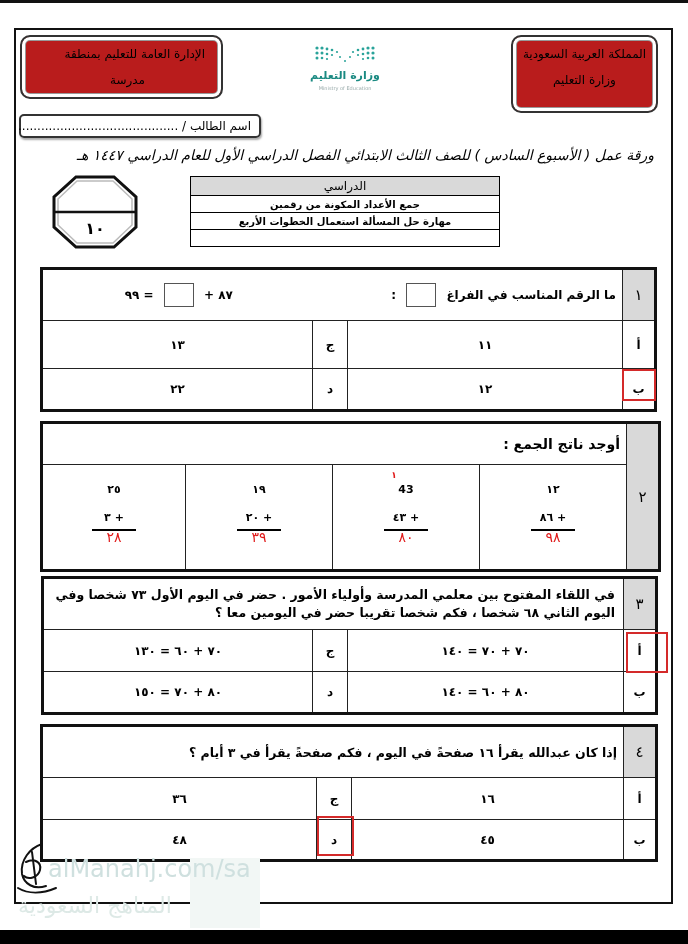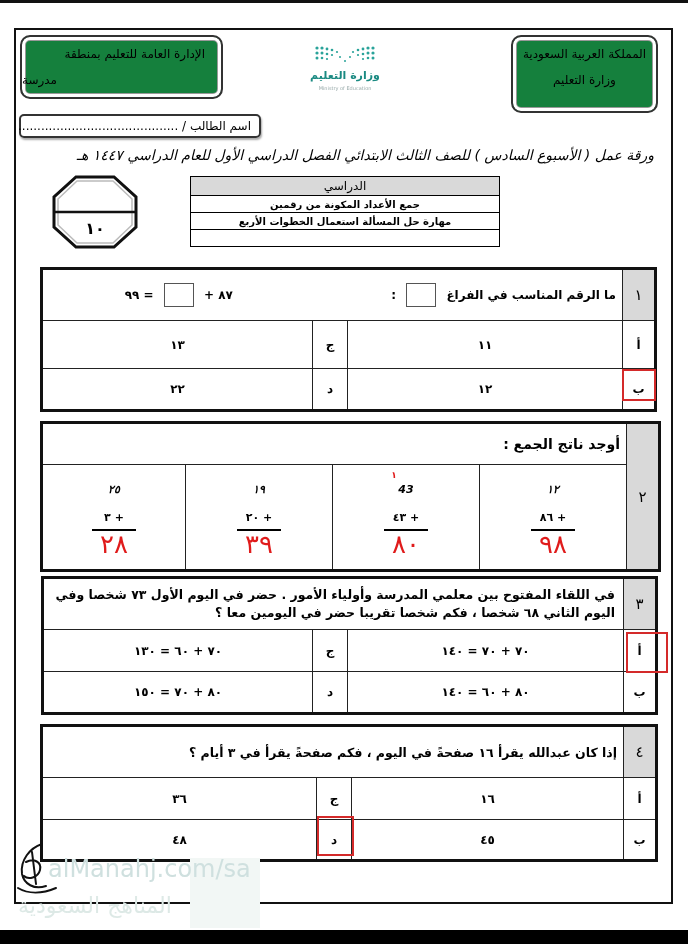--- a/index.html
+++ b/index.html
@@ -4,21 +4,21 @@
 <style>
   * { box-sizing: border-box; margin: 0; padding: 0; }
   html, body { width: 688px; height: 944px; background: #ffffff; overflow: hidden; }
   body { position: relative; font-family: "DejaVu Sans", "Liberation Sans", sans-serif; color: #000; direction: rtl; }
 
   .topbar { position: absolute; left: 0; top: 0; width: 688px; height: 3px; background: #111; }
   .bottombar { position: absolute; left: 0; top: 930px; width: 688px; height: 14px; background: #000; }
 
   .page-frame { position: absolute; left: 14px; top: 28px; width: 659px; height: 876px; border: 2px solid #111; }
 
-  .hdr-box { position: absolute; border: 2px solid #333; border-radius: 10px; background: #15803d;
+  .hdr-box { position: absolute; border: 2px solid #333; border-radius: 10px; background: #b91c1c;
              box-shadow: inset 0 0 0 3px #fff, inset 0 0 0 4px #999; font-size: 12px; }
   .hdr-box .line { position: absolute; right: 0; left: 0; text-align: center; }
   .hdr-right { left: 511px; top: 35px; width: 147px; height: 78px; }
   .hdr-left { left: 20px; top: 35px; width: 203px; height: 64px; }
 
   .logo { position: absolute; left: 305px; top: 45px; width: 80px; height: 50px; }
   .logo .dots { position: absolute; left: 8px; top: 0; width: 64px; height: 20px; }
   .logo .ar { position: absolute; left: 0; right: 0; top: 24px; text-align: center; color: #1a8a82; font-size: 11px; font-weight: bold; }
   .logo .en { position: absolute; left: 0; right: 0; top: 40px; text-align: center; color: #9aa; font-size: 5px; direction: ltr; }
 
@@ -42,24 +42,24 @@
   .qtext { text-align: right !important; padding-right: 6px; }
 
   .q1 { left: 40px; top: 267px; width: 617px; }
   .q2 { left: 40px; top: 421px; width: 621px; }
   .q3 { left: 41px; top: 576px; width: 617px; }
   .q4 { left: 40px; top: 724px; width: 618px; }
 
   .blank { display: inline-block; width: 30px; height: 24px; border: 1px solid #555; vertical-align: middle; margin: 0 6px; }
 
   .sum { position: relative; height: 96px; }
-  .sum .a { position: absolute; top: 14px; width: 100%; font-size: 11px; font-style: italic; }
+  .sum .a { position: absolute; top: 14px; width: 100%; font-size: 11px; }
   .sum .b { position: absolute; top: 42px; width: 100%; text-align: center; font-size: 11px; }
   .sum .bar { position: absolute; top: 60px; left: 50%; margin-left: -22px; width: 44px; height: 2px; background: #000; }
-  .sum .ans { position: absolute; top: 60px; width: 100%; text-align: center; font-size: 26px; color: #e01b1b; font-weight: normal; letter-spacing: 2px; }
+  .sum .ans { position: absolute; top: 60px; width: 100%; text-align: center; font-size: 14px; color: #e01b1b; font-weight: normal; letter-spacing: 2px; }
   .sum .carry { position: absolute; top: 1px; width: 100%; text-align: center; font-size: 9px; color: #e01b1b; }
 
   .mark { position: absolute; border: 2px solid #d42a2a; }
 
   .wm-url { position: absolute; left: 48px; top: 855px; font-size: 24px; color: #cfe0df; direction: ltr; font-family: "DejaVu Sans", sans-serif; }
   .wm-ar { position: absolute; left: 18px; top: 893px; font-size: 22px; color: #dde9e6; direction: rtl; }
   .wm-block { position: absolute; left: 190px; top: 858px; width: 70px; height: 70px; background: #f2f7f5; }
   .sig { position: absolute; left: 12px; top: 840px; width: 46px; height: 58px; }
 </style>
 </head>
@@ -104,21 +104,21 @@
         <circle cx="55" cy="13" r="1.3"></circle>
         <circle cx="50" cy="14" r="1.1"></circle>
     </g>
   </svg>
   <div class="ar">وزارة التعليم</div>
   <div class="en">Ministry of Education</div>
 </div>
 
 <div class="hdr-box hdr-left">
   <div class="line" style="top:10px; text-align:right; padding-right:16px">الإدارة العامة للتعليم بمنطقة</div>
-  <div class="line" style="top:36px; text-align:left; padding-right:24px">مدرسة</div>
+  <div class="line" style="top:36px; text-align:right; padding-right:76px">مدرسة</div>
 </div>
 
 <div class="name-box">اسم الطالب / ..........................................</div>
 
 <div class="title-line">ورقة عمل ( الأسبوع السادس ) للصف الثالث الابتدائي الفصل الدراسي الأول للعام الدراسي ١٤٤٧ هـ</div>
 
 <div class="grade">
   <svg width="86" height="74" viewBox="0 0 86 74">
     <polygon points="24,2 62,2 84,22 84,52 62,72 24,72 2,52 2,22" fill="#fff" stroke="#111" stroke-width="3"></polygon>
     <polygon points="25,6 61,6 80,24 80,50 61,68 25,68 6,50 6,24" fill="none" stroke="#bbb" stroke-width="1.5"></polygon>

